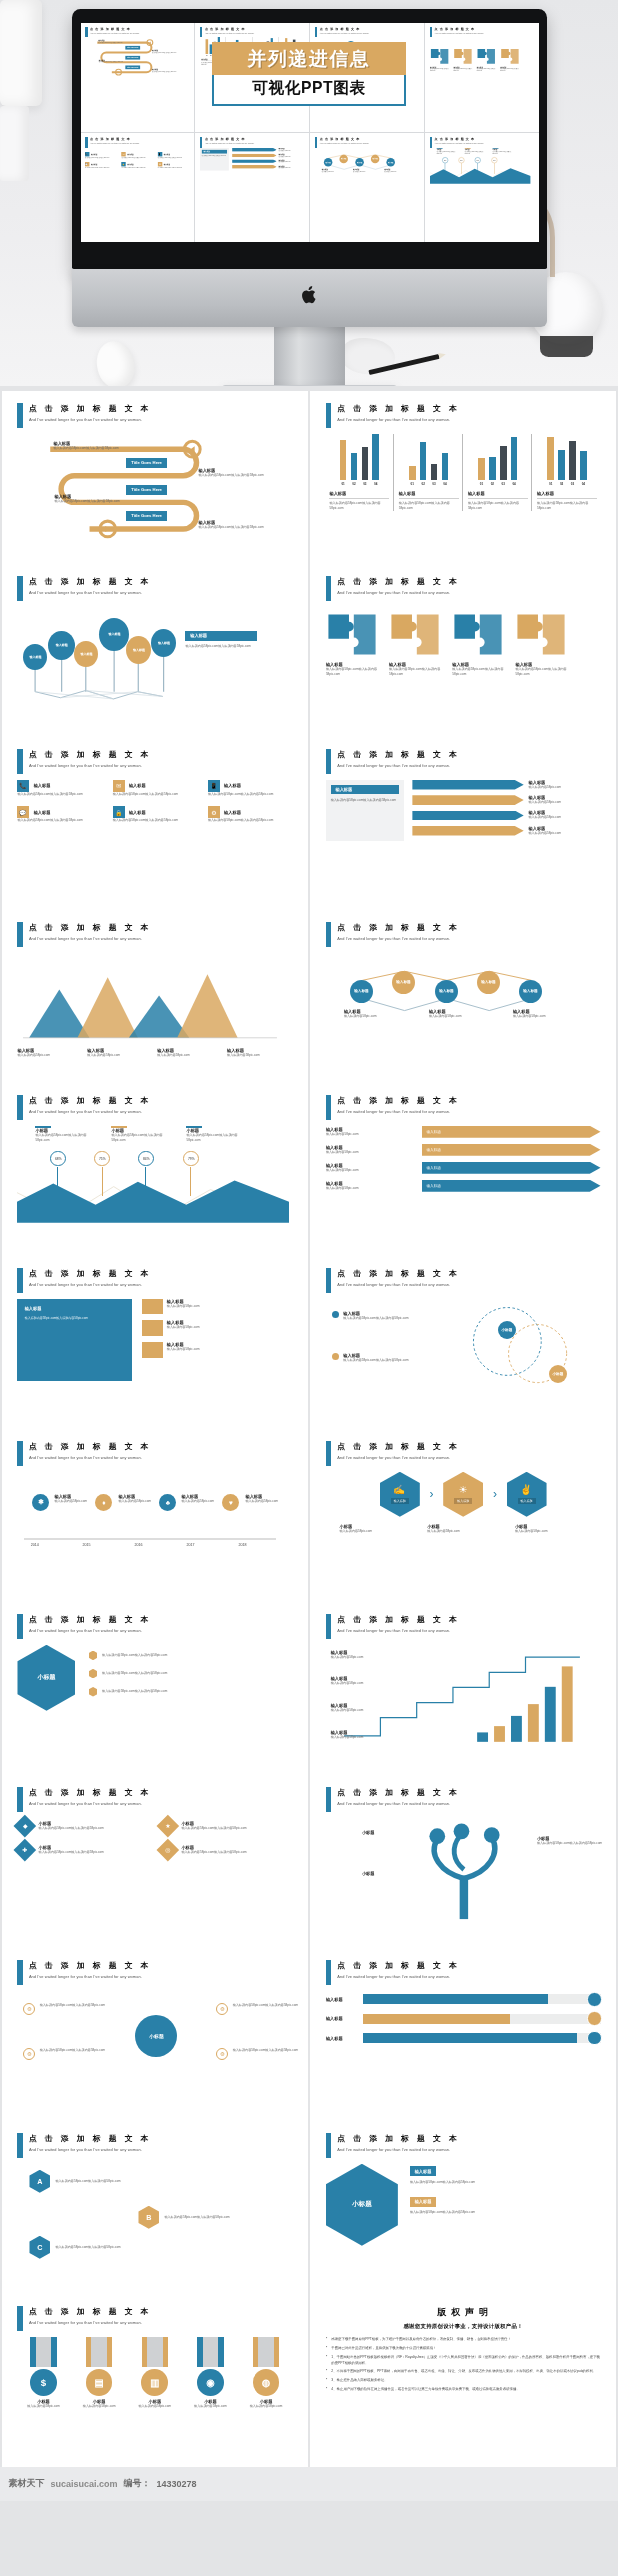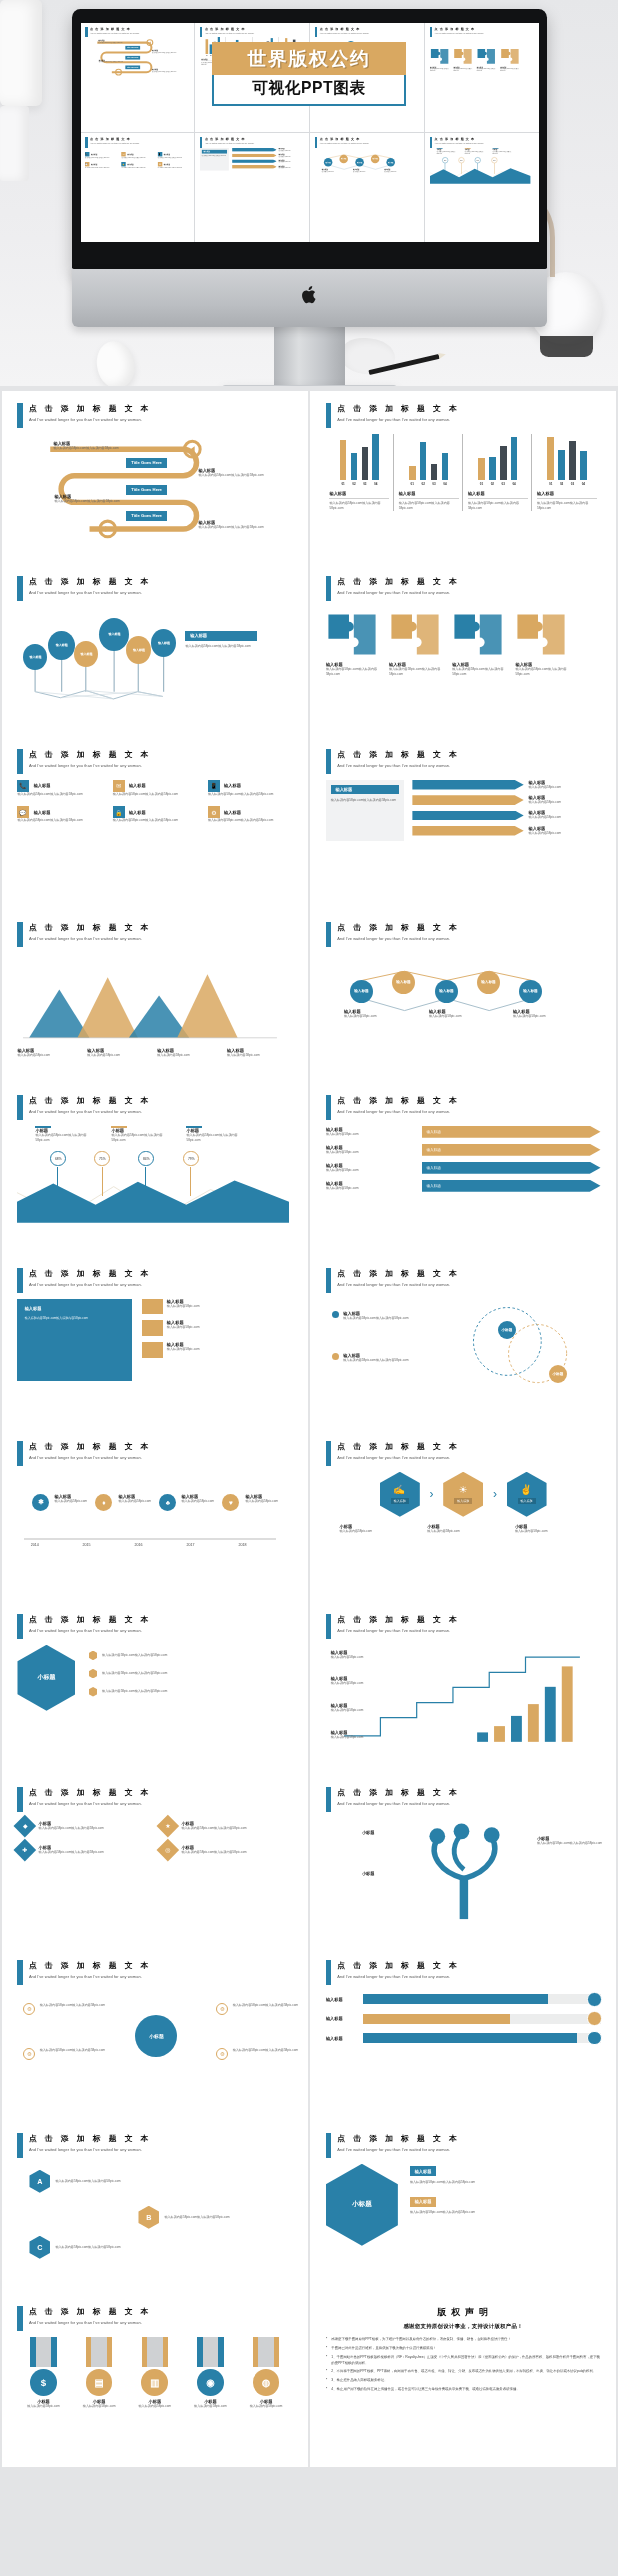--- a/index.html
+++ b/index.html
@@ -490,21 +490,21 @@
                   <div class="tx">输入标题内容58pic.com输入标题内容58pic.com</div>
                 </div><div style="position:absolute;left:169px;top:0px;width:63px">
                   <div style="width:15.7px;height:1.8px;background:#2980a8"></div>
                   <div class="tl">小标题</div>
                   <div class="tx">输入标题内容58pic.com输入标题内容58pic.com</div>
                 </div></div>
             </div>
           </div>
 
         <div class="title-card">
-          <div class="title-top">世界版权公约</div>
+          <div class="title-top">并列递进信息</div>
           <div class="title-bot">可视化PPT图表</div>
         </div>
       </div>
       <div class="imac-chin">
         <svg class="apple" viewBox="0 0 24 28">
           <path fill="#1b1b1b" d="M16.4 14.6c0-3 2.3-4.3 2.4-4.4-1.3-1.9-3.3-2.2-4-2.2-1.8-.2-3.3 1-4.2 1-.9 0-2.2-1-3.6-1-1.9 0-3.6 1.1-4.6 2.8-2 3.4-.5 8.5 1.4 11.3.9 1.4 2 2.9 3.5 2.8 1.4-.1 1.9-.9 3.6-.9 1.7 0 2.1.9 3.6.9 1.5 0 2.5-1.4 3.4-2.7 1.1-1.6 1.5-3.1 1.5-3.2-.1 0-2.9-1.1-3-4.4zM13.8 5.6c.8-.9 1.3-2.2 1.1-3.6-1.2.1-2.7.8-3.5 1.8-.8.8-1.3 2.2-1.2 3.5 1.3.1 2.8-.7 3.6-1.7z"></path>
         </svg>
       </div>
       <div class="neck"></div>
       <div class="foot"></div>
@@ -1523,14 +1523,20 @@
             </div>
             <div class="cw-li">
               <b>•</b>
               <span>4、禁止用户用下载的软件在网上传播作品，或者作品可以让第三方单独付费或共享免费下载、或通过特殊电话服务系统传播。</span>
             </div>
           </div>
         </div>
       </div>
     </div>
 
+  <div class="footer">
+    <span>素材天下</span>
+    <span class="dom">sucaisucai.com</span>
+    <span>编号：</span>
+    <span>14330278</span>
+  </div>
 </div>
 
 
 </body></html>

